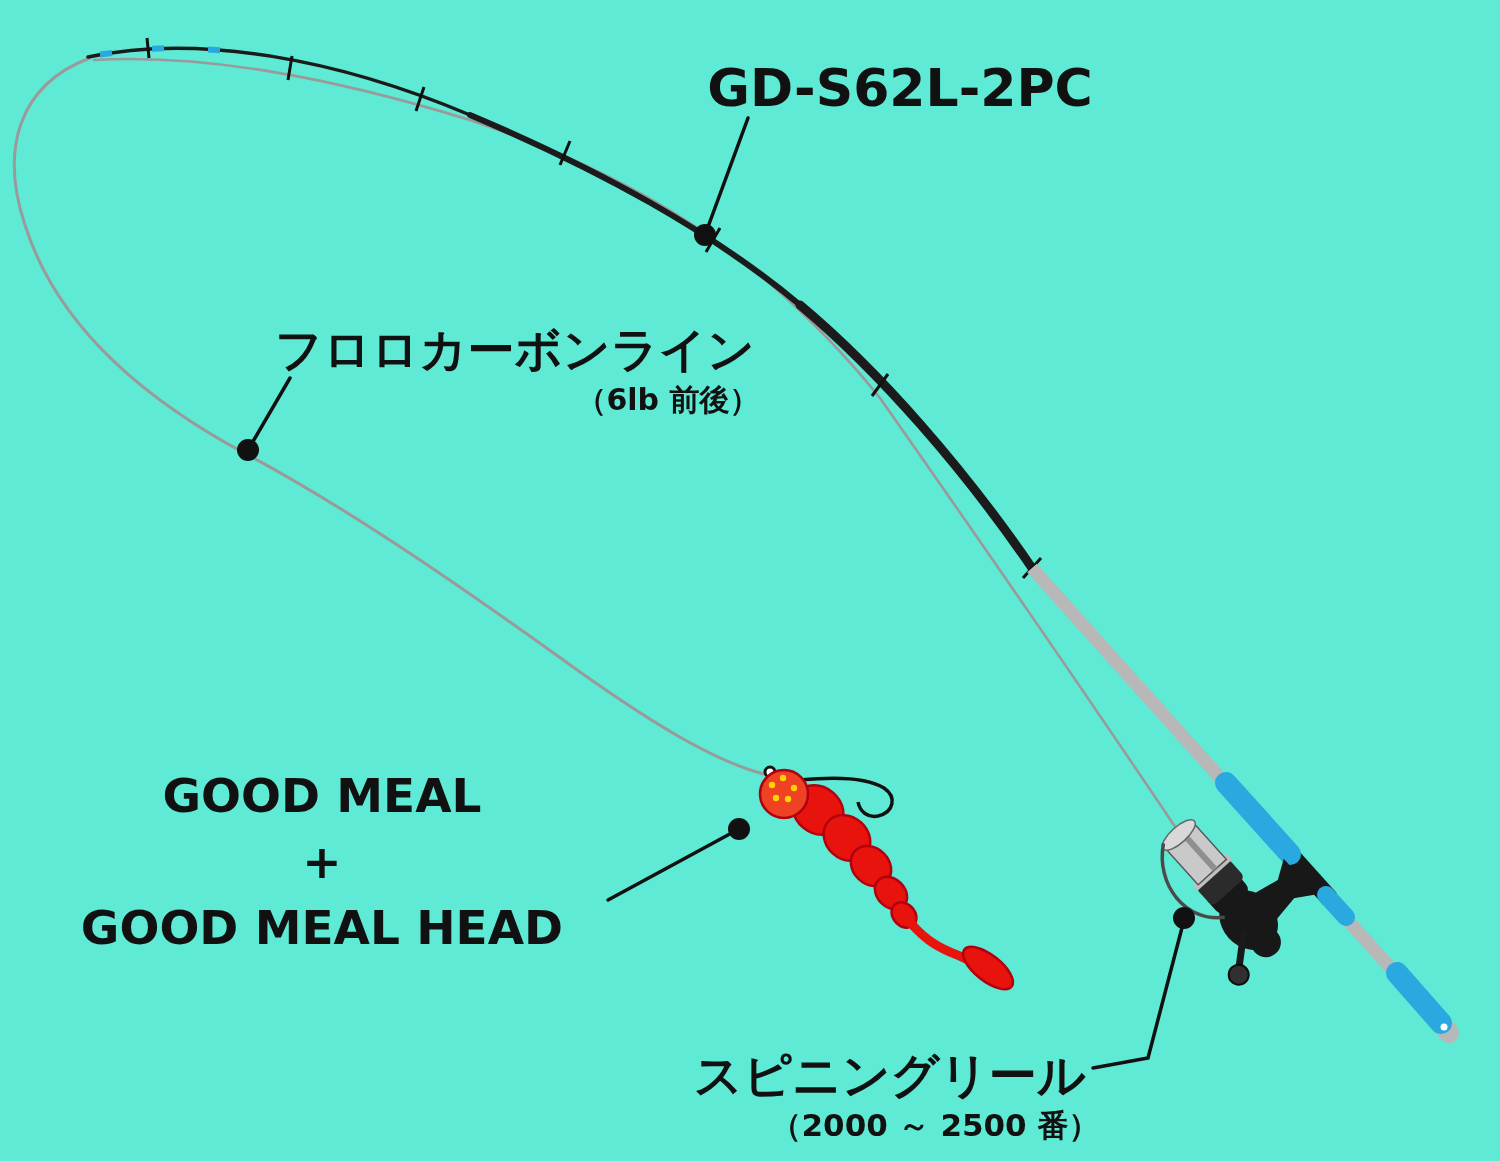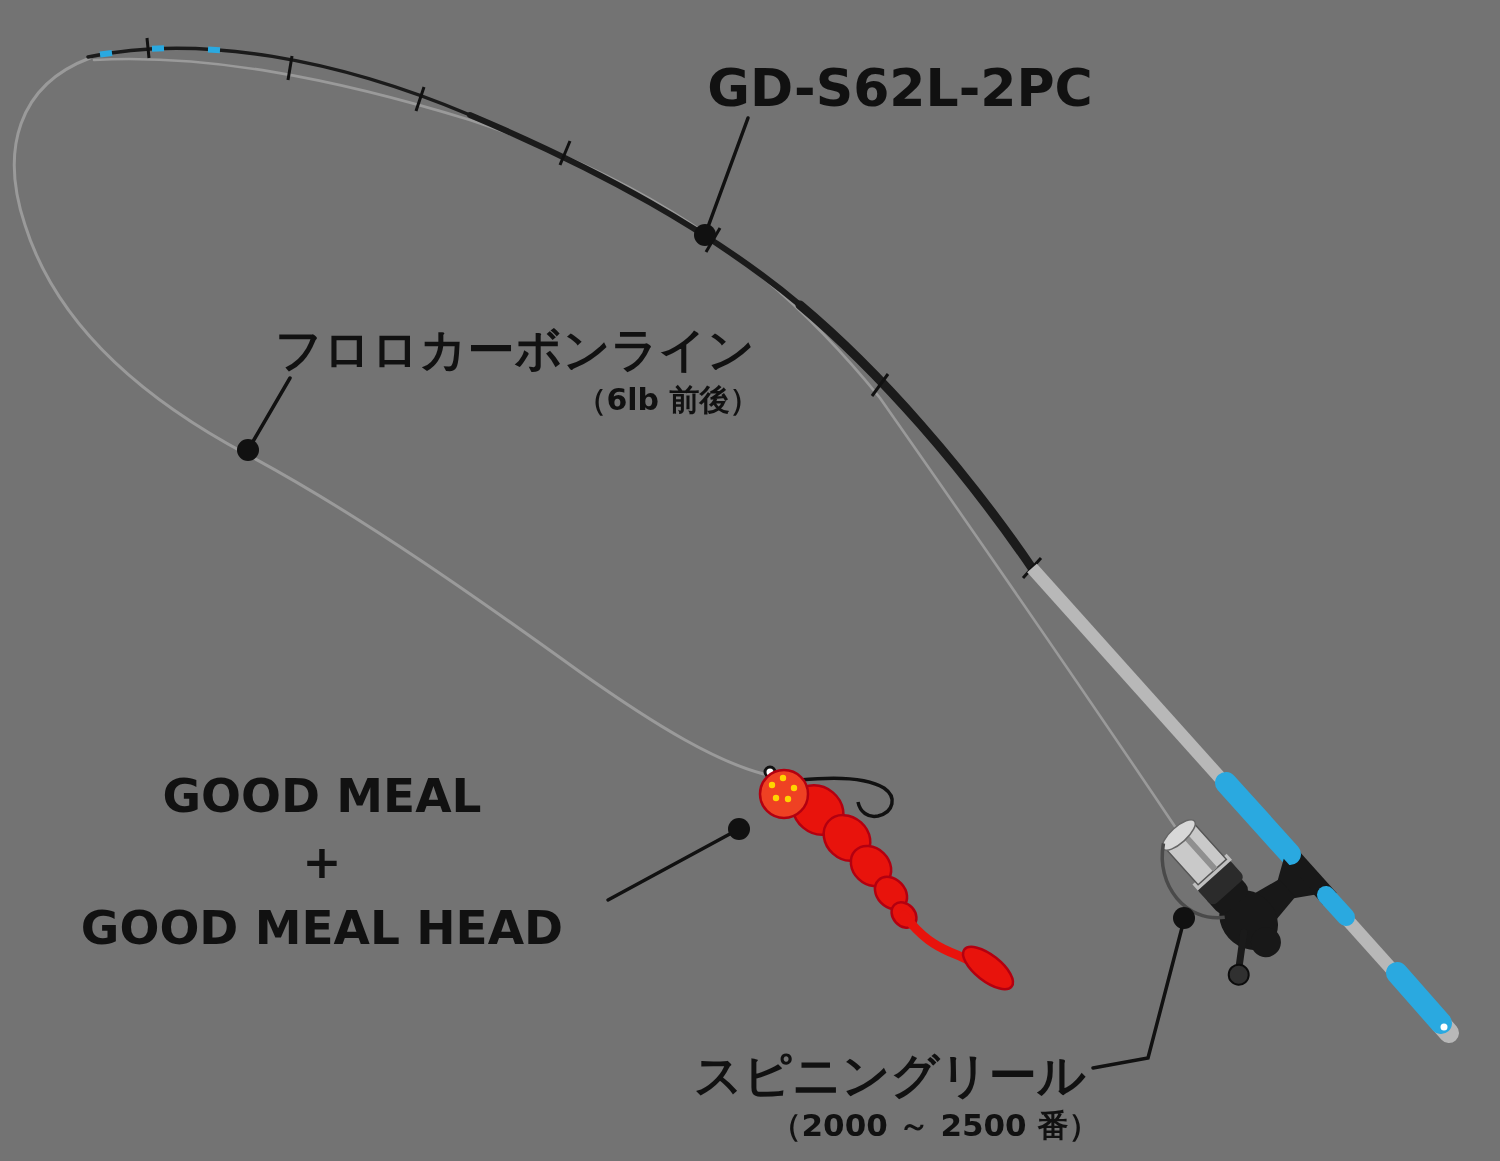--- a/index.html
+++ b/index.html
@@ -5,21 +5,21 @@
   html, body {
     margin: 0;
     padding: 0;
     background: #ffffff;
     font-family: "DejaVu Sans", "Liberation Sans", sans-serif;
   }
   .stage {
     position: relative;
     width: 1500px;
     height: 1161px;
-    background: #737373;
+    background: #5eead4;
     overflow: hidden;
   }
   svg { display: block; }
   .lbl {
     font-family: "DejaVu Sans", "Liberation Sans", sans-serif;
     font-weight: 700;
     fill: #111111;
   }
 </style>
 </head>

